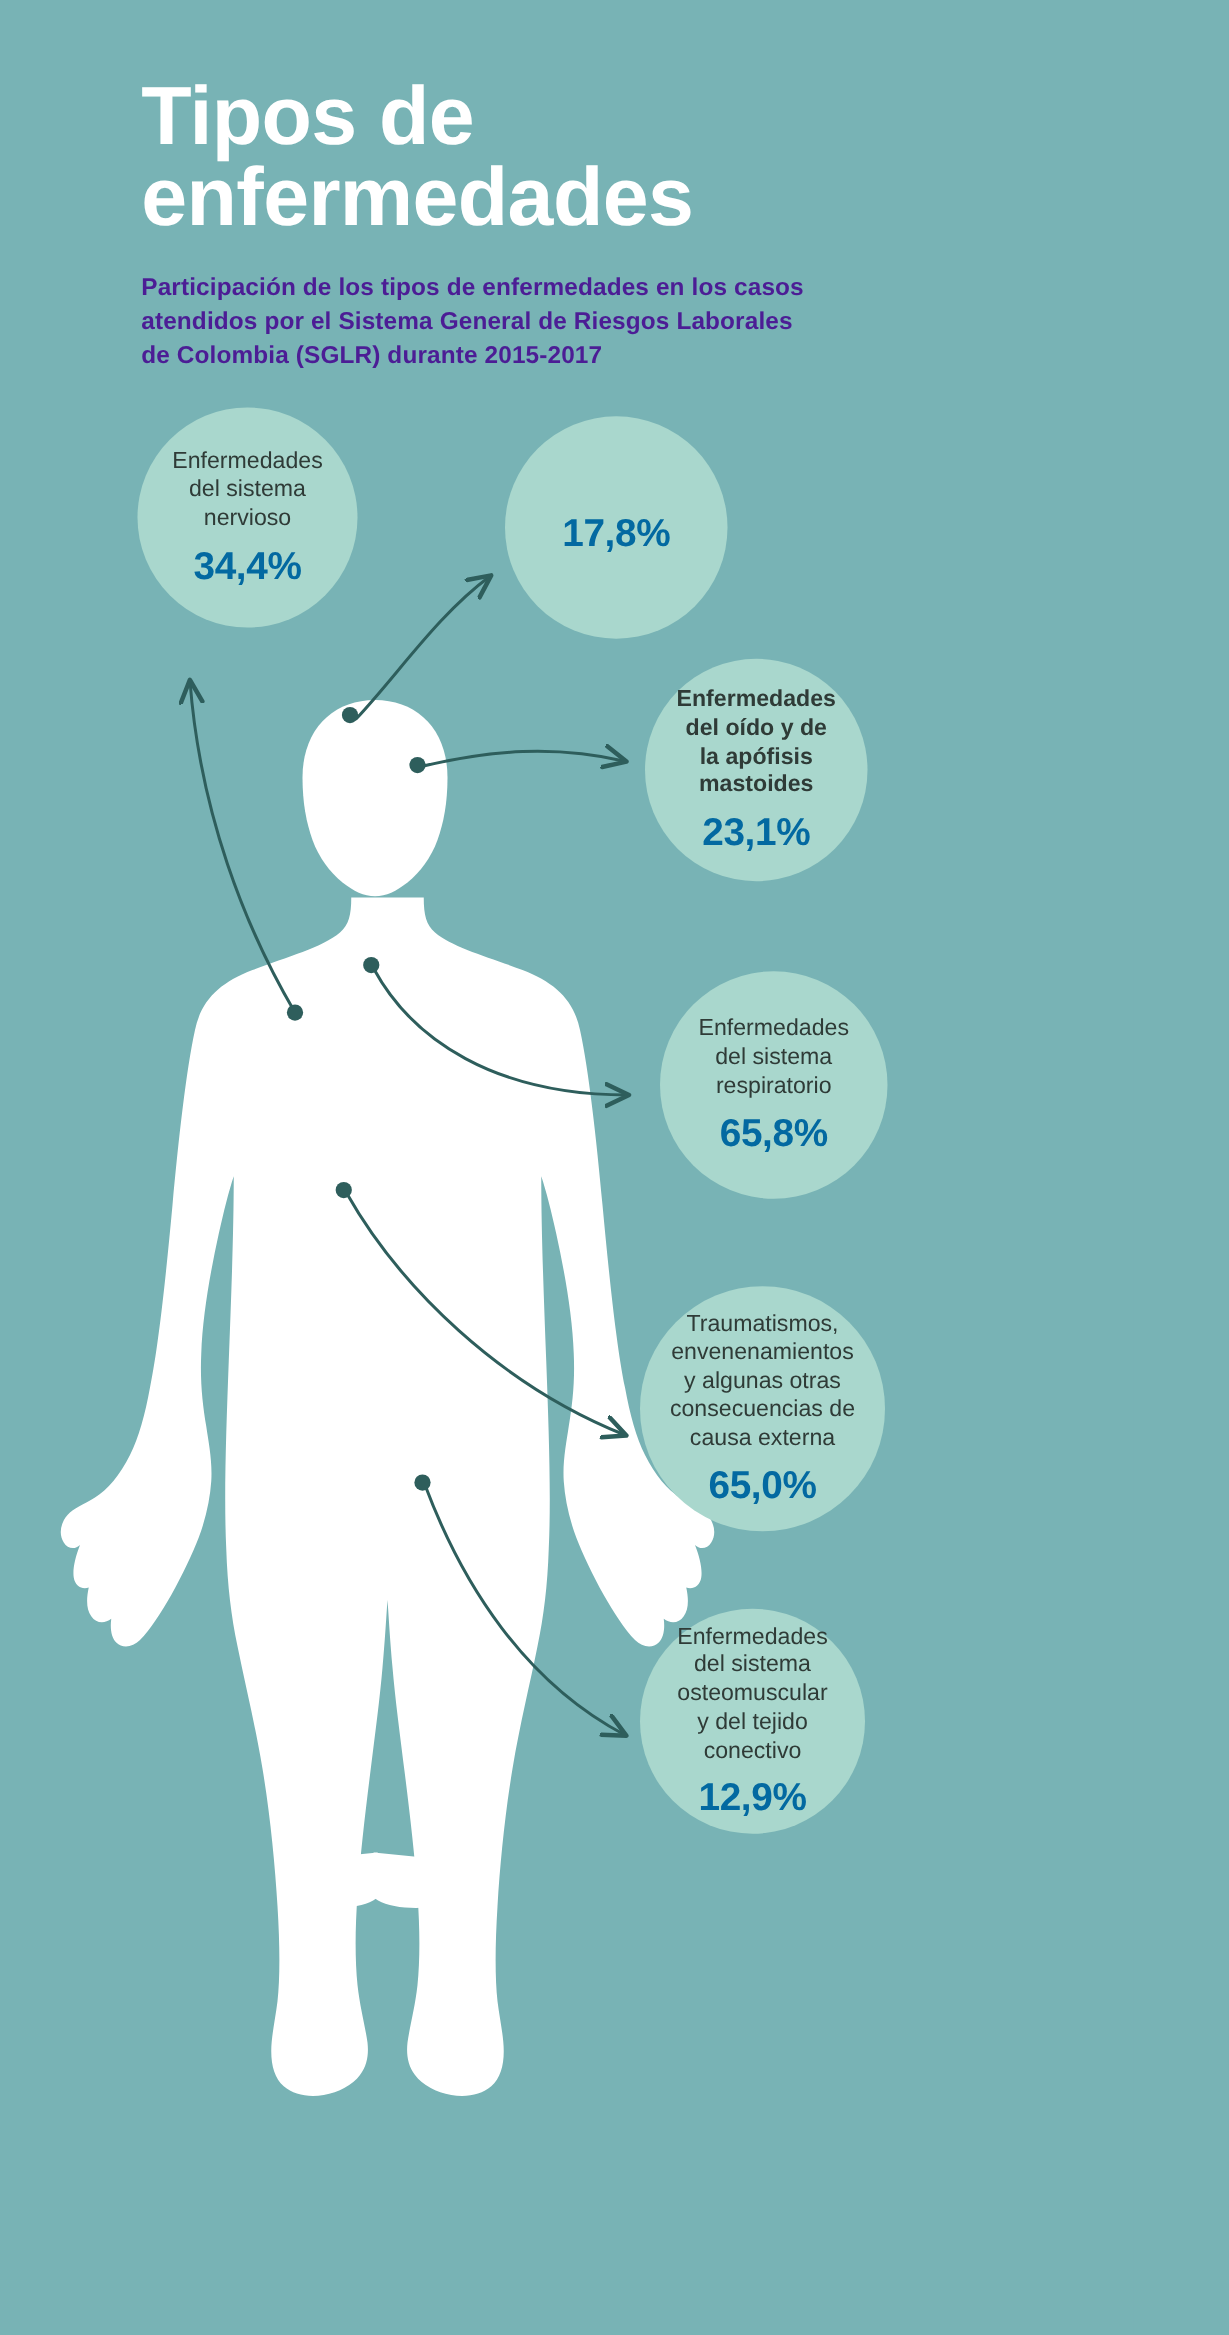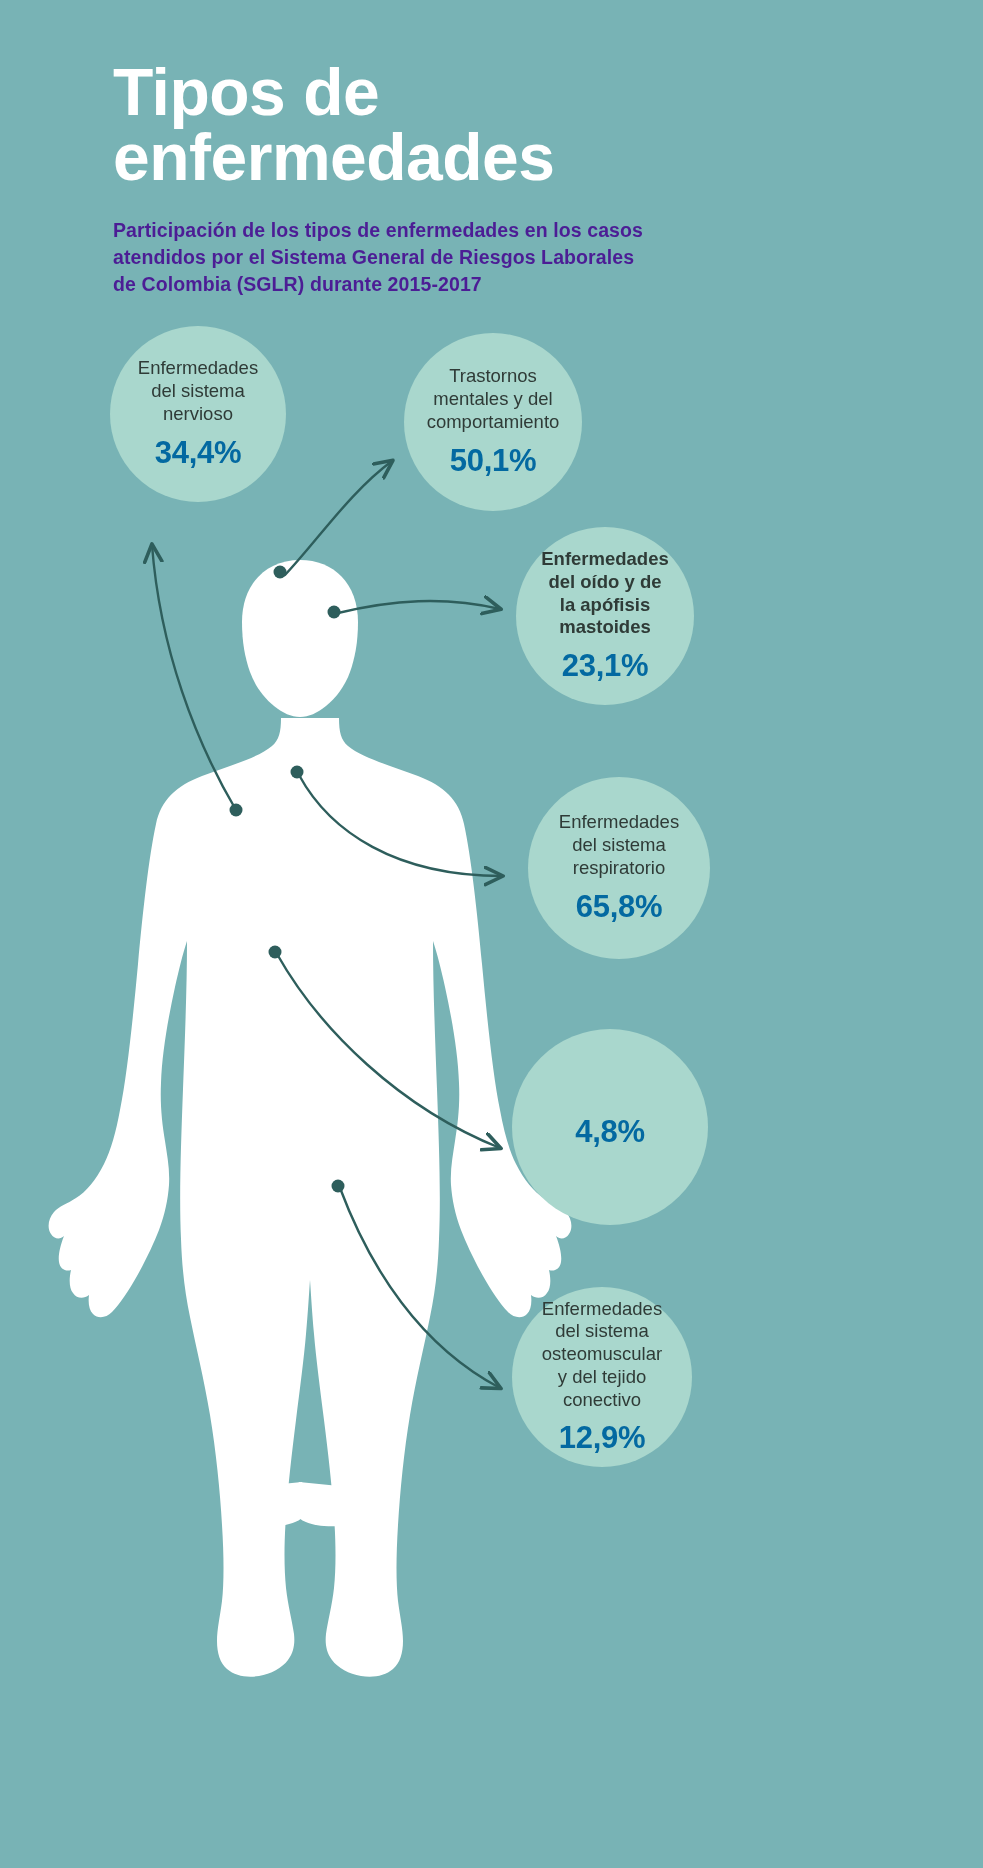--- a/index.html
+++ b/index.html
@@ -247,43 +247,45 @@
   </svg>
 
   <div class="bubble" id="bubble-nervous">
     <div class="b-label">Enfermedades
 del sistema
 nervioso</div>
     <div class="b-value">34,4%</div>
   </div>
 
   <div class="bubble" id="bubble-mental">
-    <div class="b-label">Trastornos
-mentales y del
-comportamiento</div>
-    <div class="b-value">50,1%</div>
+    <div class="b-value">17,8%</div>
   </div>
 
   <div class="bubble bold" id="bubble-ear">
     <div class="b-label">Enfermedades
 del oído y de
 la apófisis
 mastoides</div>
     <div class="b-value">23,1%</div>
   </div>
 
   <div class="bubble" id="bubble-resp">
     <div class="b-label">Enfermedades
 del sistema
 respiratorio</div>
     <div class="b-value">65,8%</div>
   </div>
 
   <div class="bubble" id="bubble-trauma">
-    <div class="b-value">4,8%</div>
+    <div class="b-label">Traumatismos,
+envenenamientos
+y algunas otras
+consecuencias de
+causa externa</div>
+    <div class="b-value">65,0%</div>
   </div>
 
   <div class="bubble" id="bubble-osteo">
     <div class="b-label">Enfermedades
 del sistema
 osteomuscular
 y del tejido
 conectivo</div>
     <div class="b-value">12,9%</div>
   </div>

